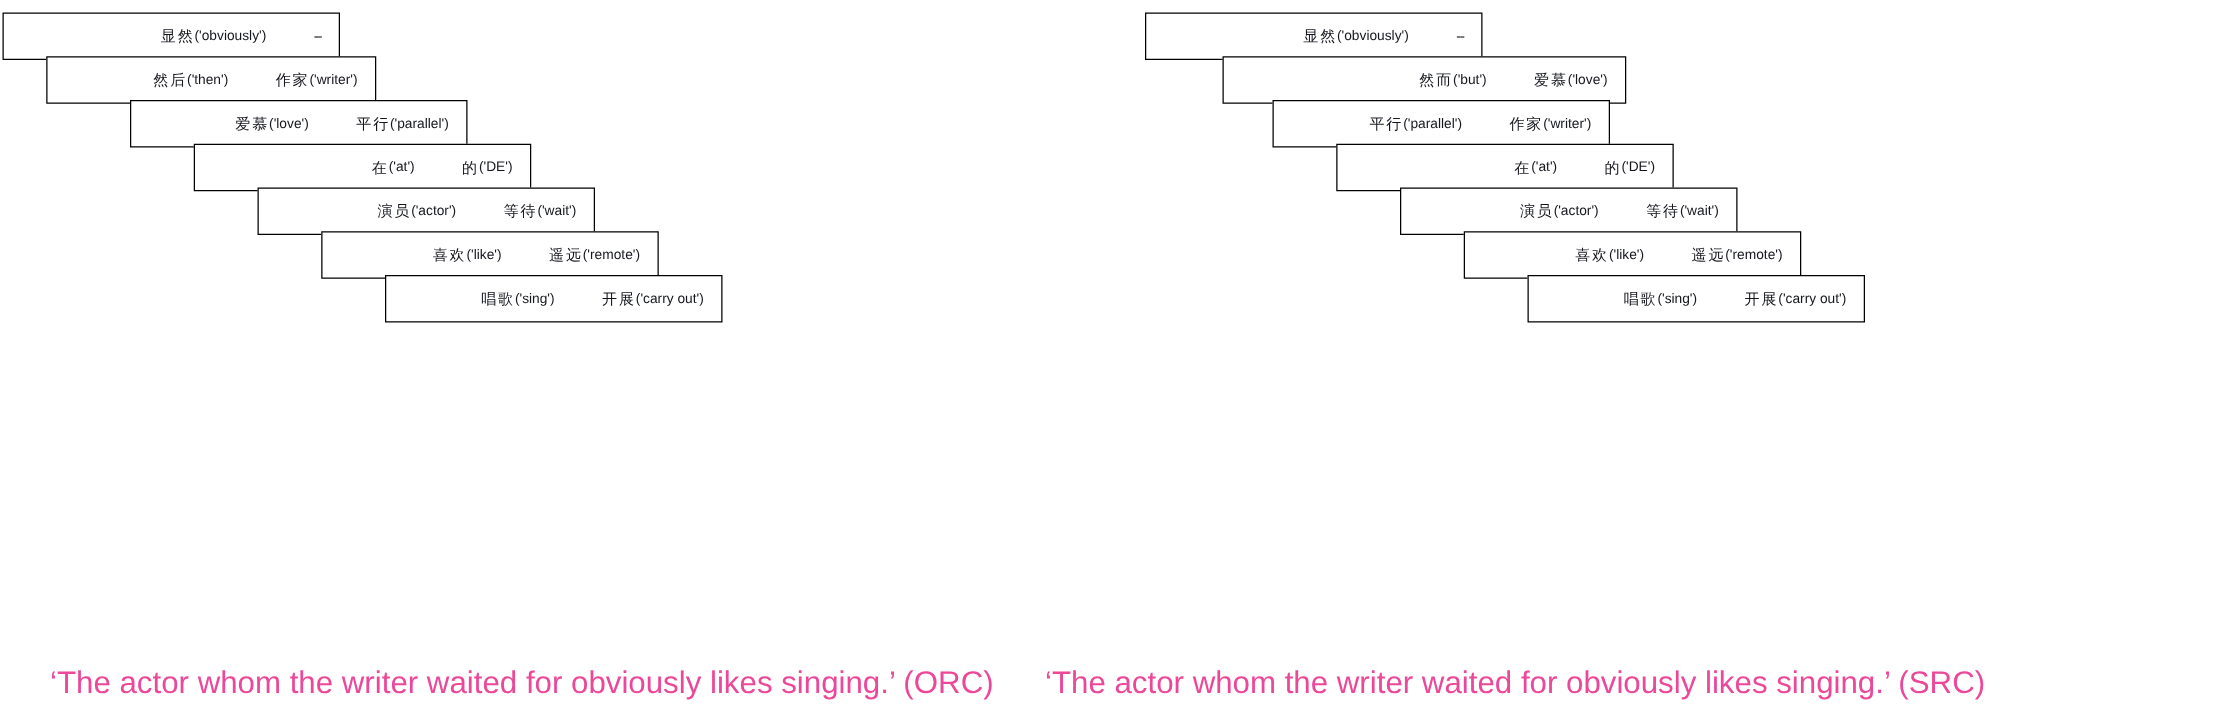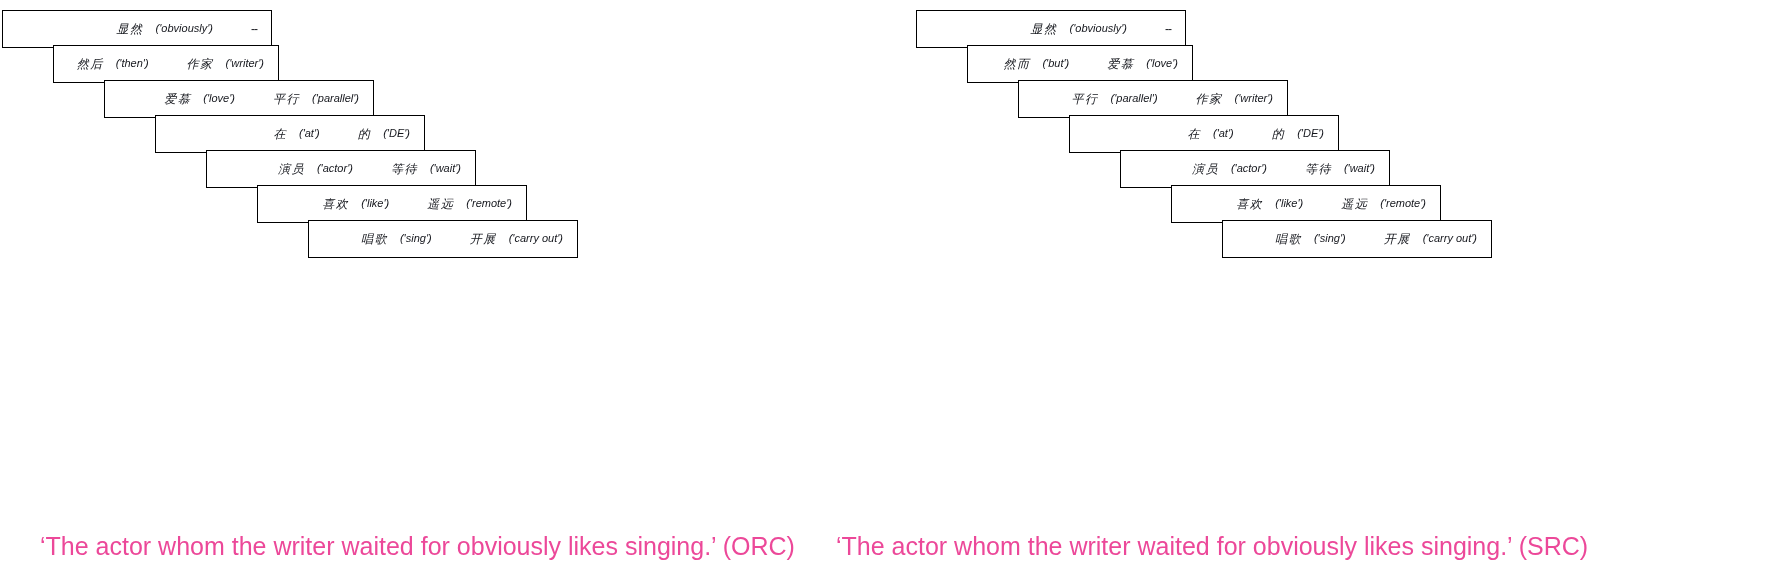--- a/index.html
+++ b/index.html
@@ -54,25 +54,24 @@
     padding-right: 14px;
     white-space: nowrap;
   }
   .word-pair {
     display: inline-flex;
     align-items: baseline;
     gap: 38px;
   }
   .word-cell {
     display: inline-flex;
-    align-items: flex-start;
-    gap: 12px;
+    align-items: flex-end;
+    gap: 0;
     font-size: 11.5px;
     line-height: 1;
-    font-style: italic;
   }
   .hanzi {
     font-family: "DejaVu Sans", "Liberation Sans", sans-serif;
     font-size: 12px;
     letter-spacing: 1.5px;
     color: #14161c;
   }
   .gloss {
     font-family: "Liberation Sans", sans-serif;
     font-size: 11px;
@@ -107,21 +106,21 @@
           <div class="frame-inner">
             <span class="word-pair">
               <span class="word-cell">
                 <span class="hanzi">显然</span>
                 <span class="gloss">('obviously')</span>
               </span>
               <span class="dash-cell">--</span>
             </span>
           </div>
         </div>
-        <div class="frame-box" style="left: 53px; top: 45px; width: 226px; height: 38px; z-index: 2;">
+        <div class="frame-box" style="left: 37px; top: 45px; width: 264px; height: 38px; z-index: 2;">
           <div class="frame-inner">
             <span class="word-pair">
               <span class="word-cell">
                 <span class="hanzi">然后</span>
                 <span class="gloss">('then')</span>
               </span>
               <span class="word-cell">
                 <span class="hanzi">作家</span>
                 <span class="gloss">('writer')</span>
               </span>
@@ -208,21 +207,21 @@
           <div class="frame-inner">
             <span class="word-pair">
               <span class="word-cell">
                 <span class="hanzi">显然</span>
                 <span class="gloss">('obviously')</span>
               </span>
               <span class="dash-cell">--</span>
             </span>
           </div>
         </div>
-        <div class="frame-box" style="left: 167px; top: 45px; width: 226px; height: 38px; z-index: 2;">
+        <div class="frame-box" style="left: 178px; top: 45px; width: 323px; height: 38px; z-index: 2;">
           <div class="frame-inner">
             <span class="word-pair">
               <span class="word-cell">
                 <span class="hanzi">然而</span>
                 <span class="gloss">('but')</span>
               </span>
               <span class="word-cell">
                 <span class="hanzi">爱慕</span>
                 <span class="gloss">('love')</span>
               </span>

